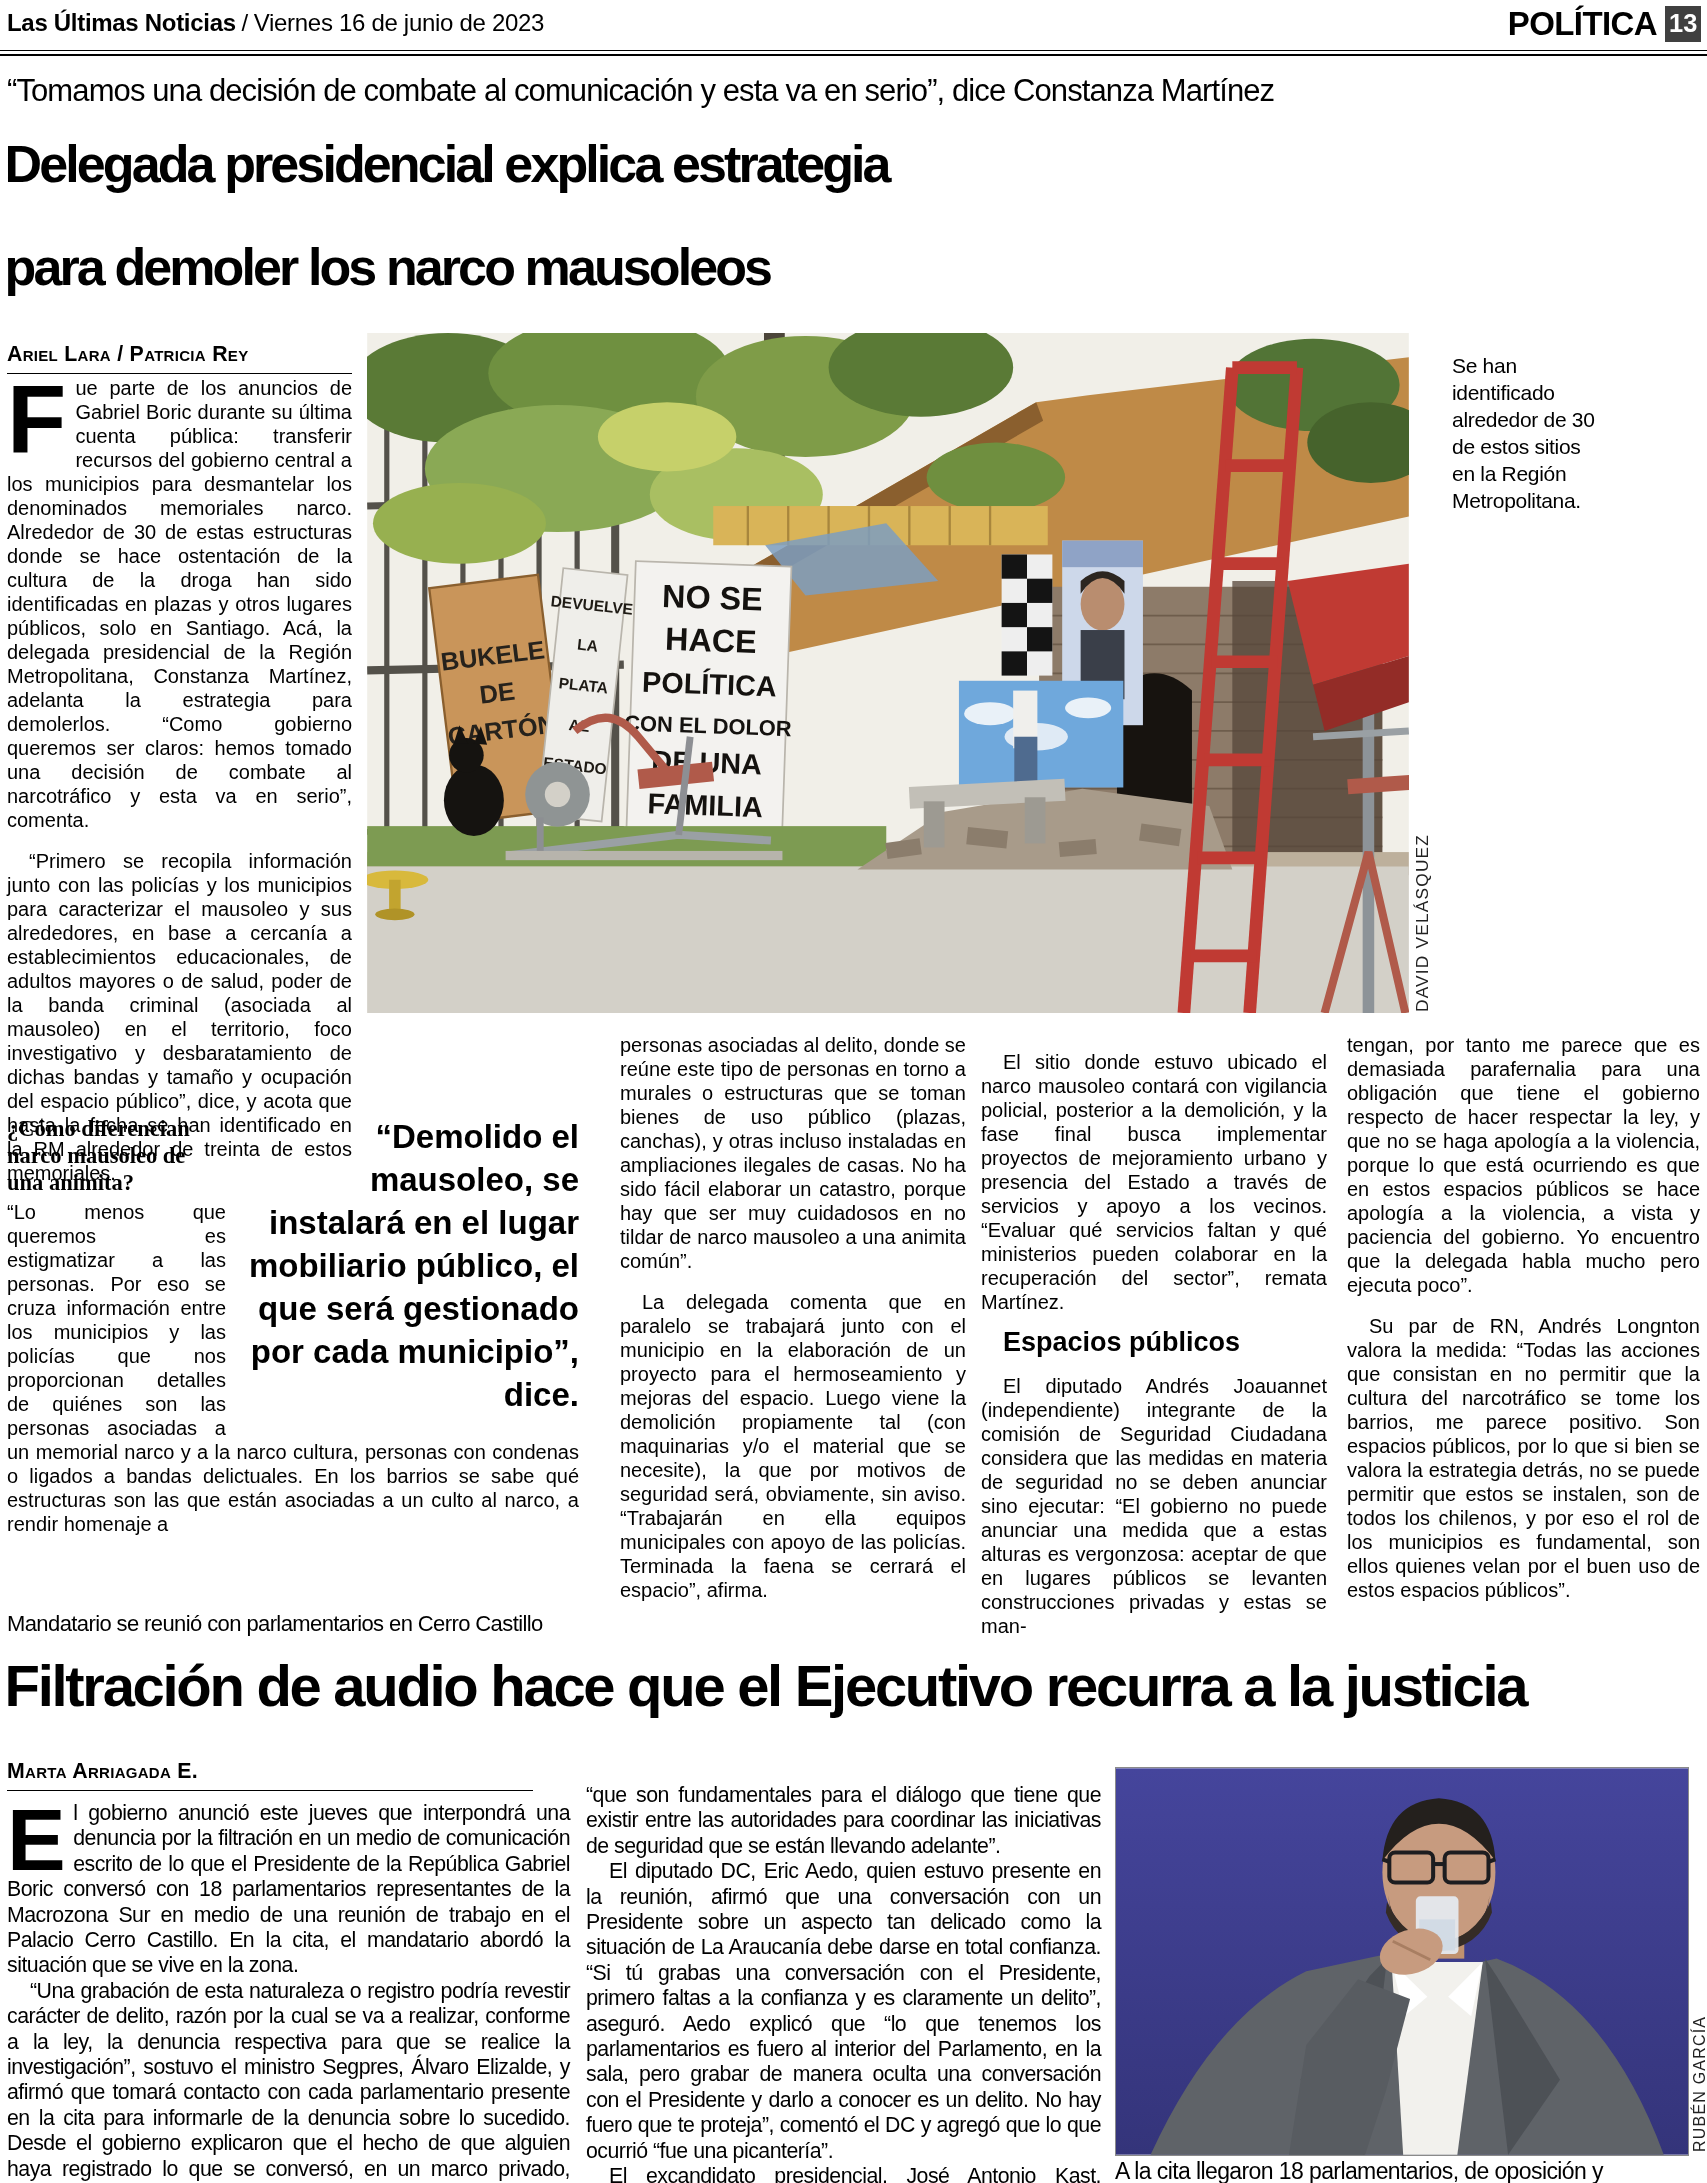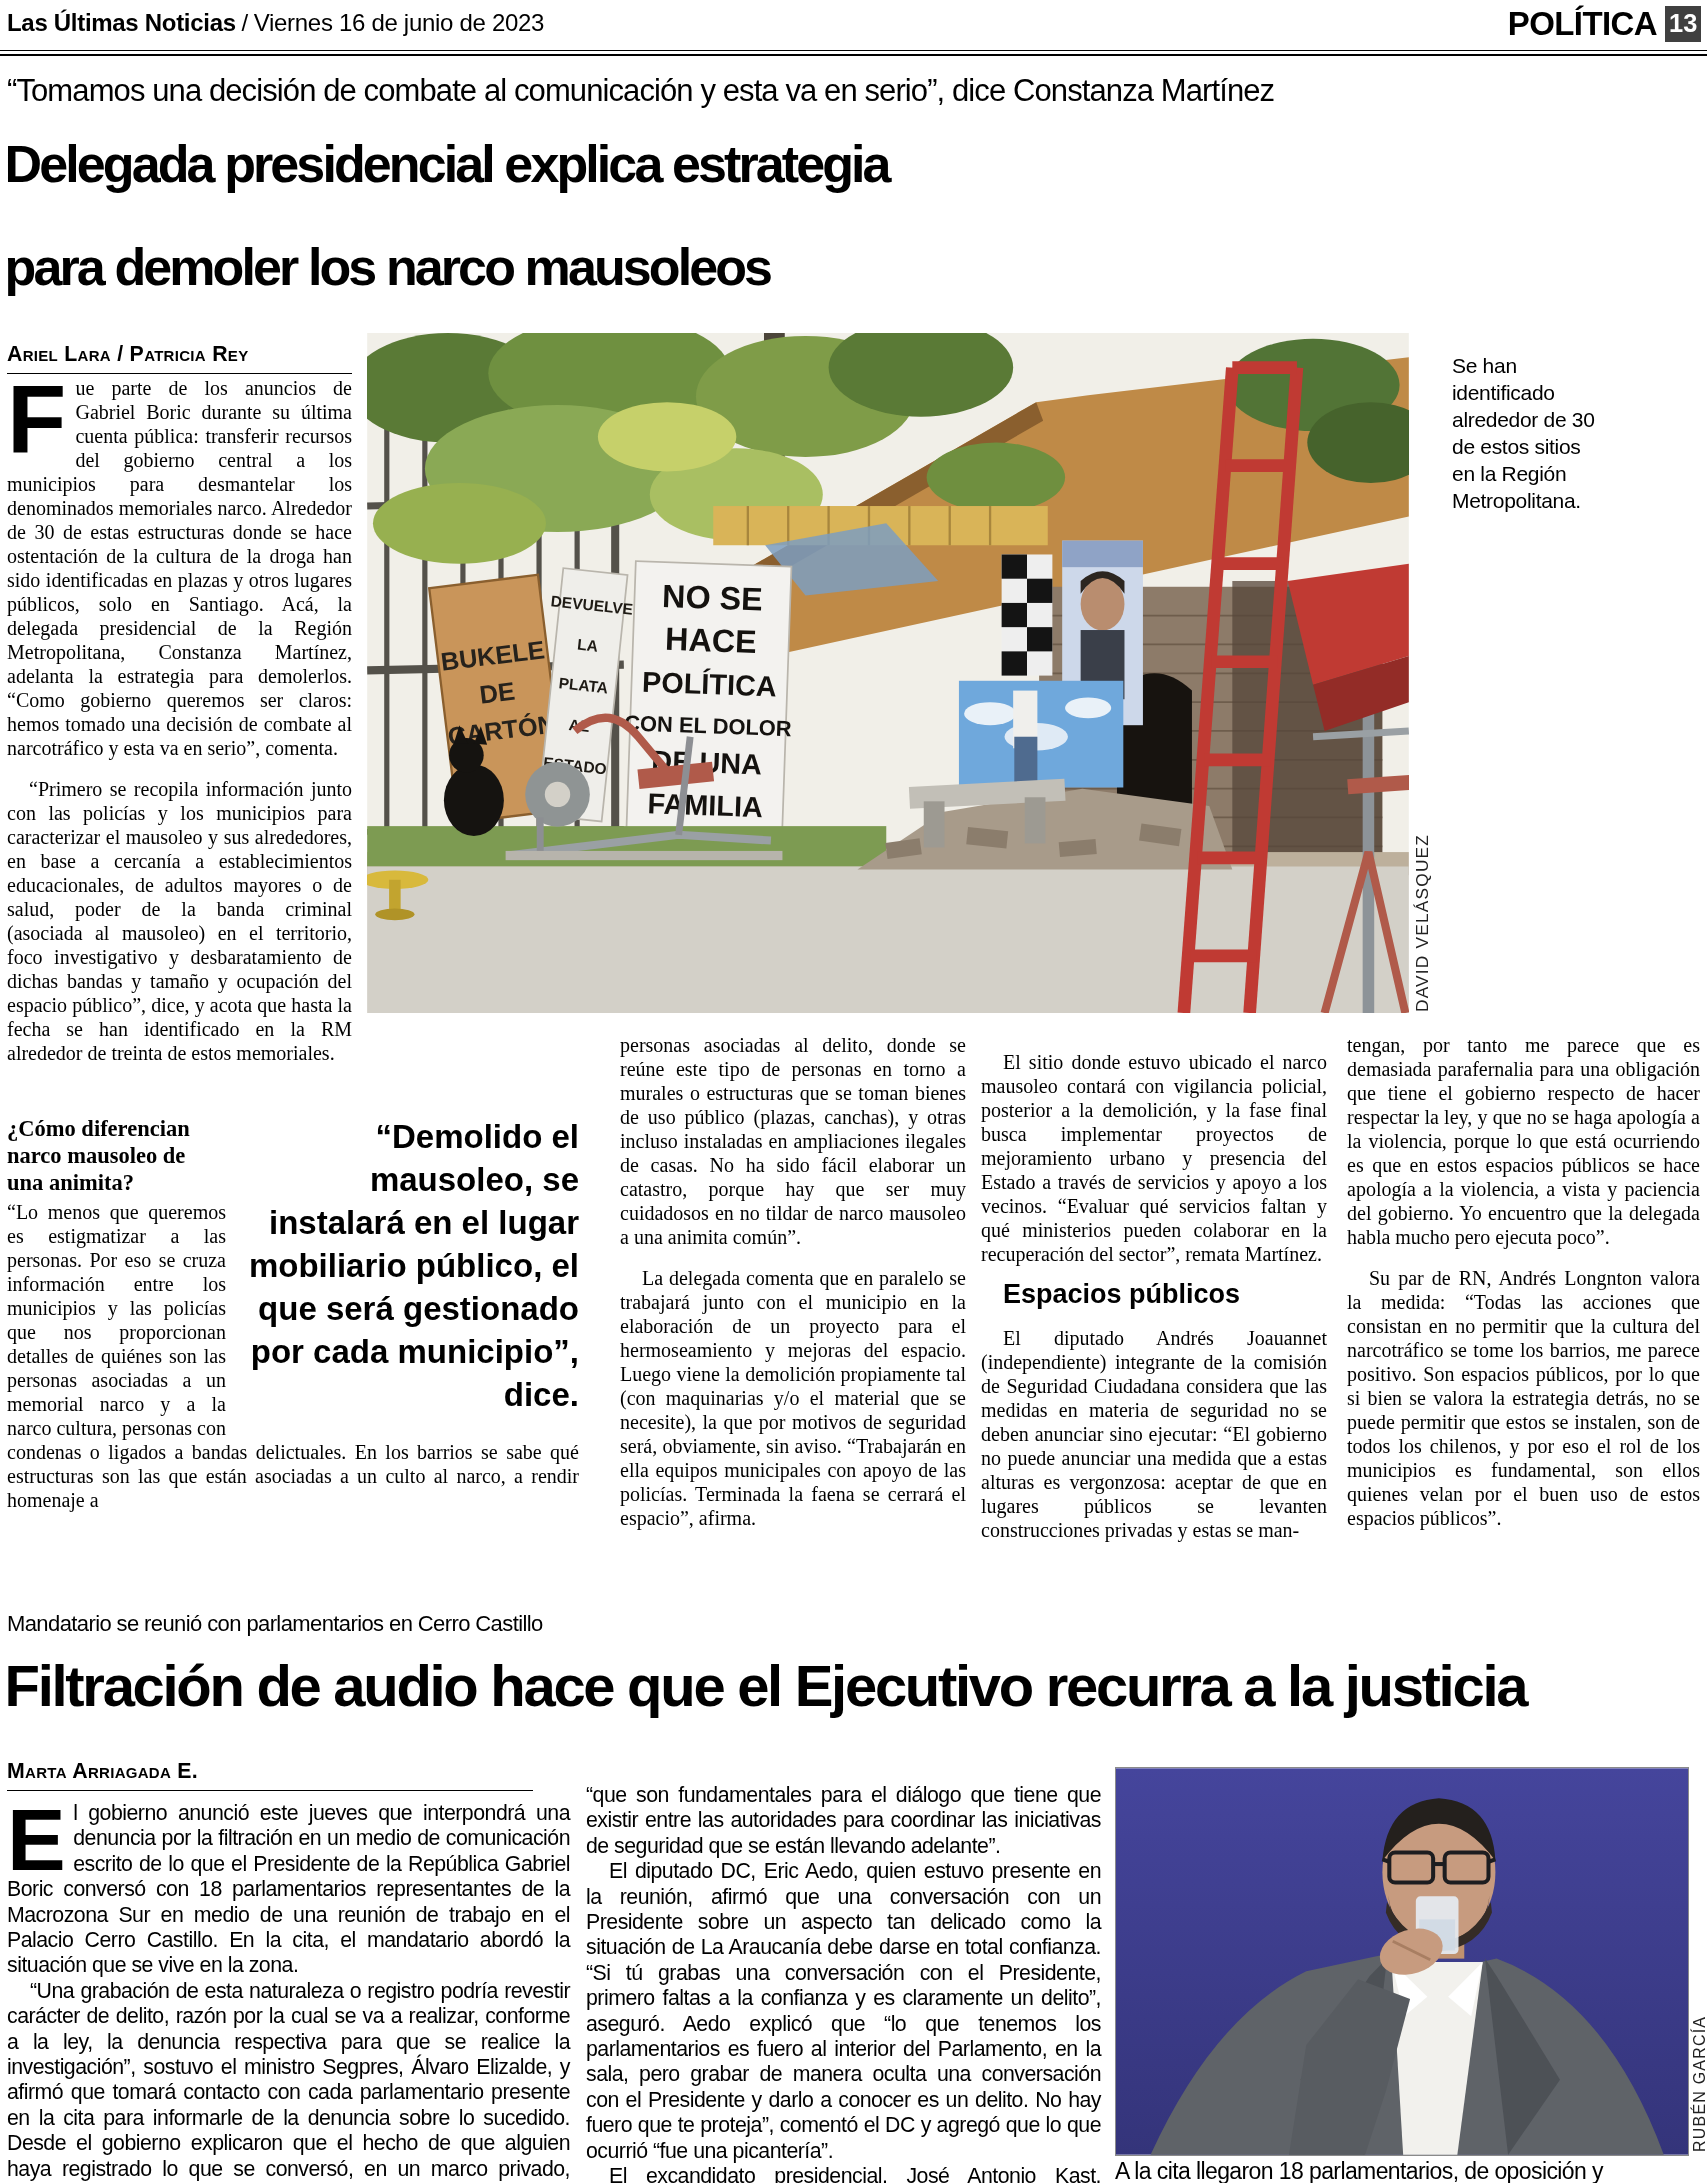--- a/index.html
+++ b/index.html
@@ -17,21 +17,21 @@
     font-weight:700;font-size:25.4px;display:flex;align-items:center;justify-content:center;}
   .rule-a{left:0;top:50px;width:1707px;height:1.2px;background:#000;}
   .rule-b{left:0;top:54px;width:1707px;height:2.3px;background:#000;}
   
   #a1-kicker{left:7px;top:73px;font-size:31px;letter-spacing:-0.9px;width:1673px;}
   #a1-headline{left:4.6px;top:113px;width:1699px;font-weight:700;font-size:52px;line-height:103px;letter-spacing:-2.9px;}
   .byline{font-variant:small-caps;font-weight:700;font-size:21.3px;letter-spacing:0.3px;
     border-bottom:1.7px solid #000;padding-bottom:5.8px;}
   #a1-byline{left:7px;top:342px;width:345px;}
   .bodytxt{font-size:20px;line-height:24px;text-align:justify;}
-  .bodytxt p{margin:0;font-family:Liberation Serif, serif;}
+  .bodytxt p{margin:0;}
   .bodytxt p.ind{text-indent:22px;margin-top:17px;}
   #a1-col1{left:7px;top:376px;width:345px;}
   .dropcap{float:left;font-weight:700;font-size:97px;line-height:75px;padding:4.6px 9.2px 0 0;}
   #a1-quotewrap{left:7px;top:1115px;width:572px;}
   #a1-pullquote{float:right;width:338px;height:323px;padding:0 0 0 15px;
     font-weight:700;font-size:33px;line-height:43px;text-align:right;}
   .qhead{font-weight:700;font-size:22.5px;line-height:27px;text-align:left;margin:0 0 3.5px 0;font-family:Liberation Serif, serif;}
   #a1-col2{left:620px;top:1033px;width:346px;}
   #a1-col3{left:981px;top:1033px;width:346px;}
   #a1-col4{left:1347px;top:1033px;width:353px;}

